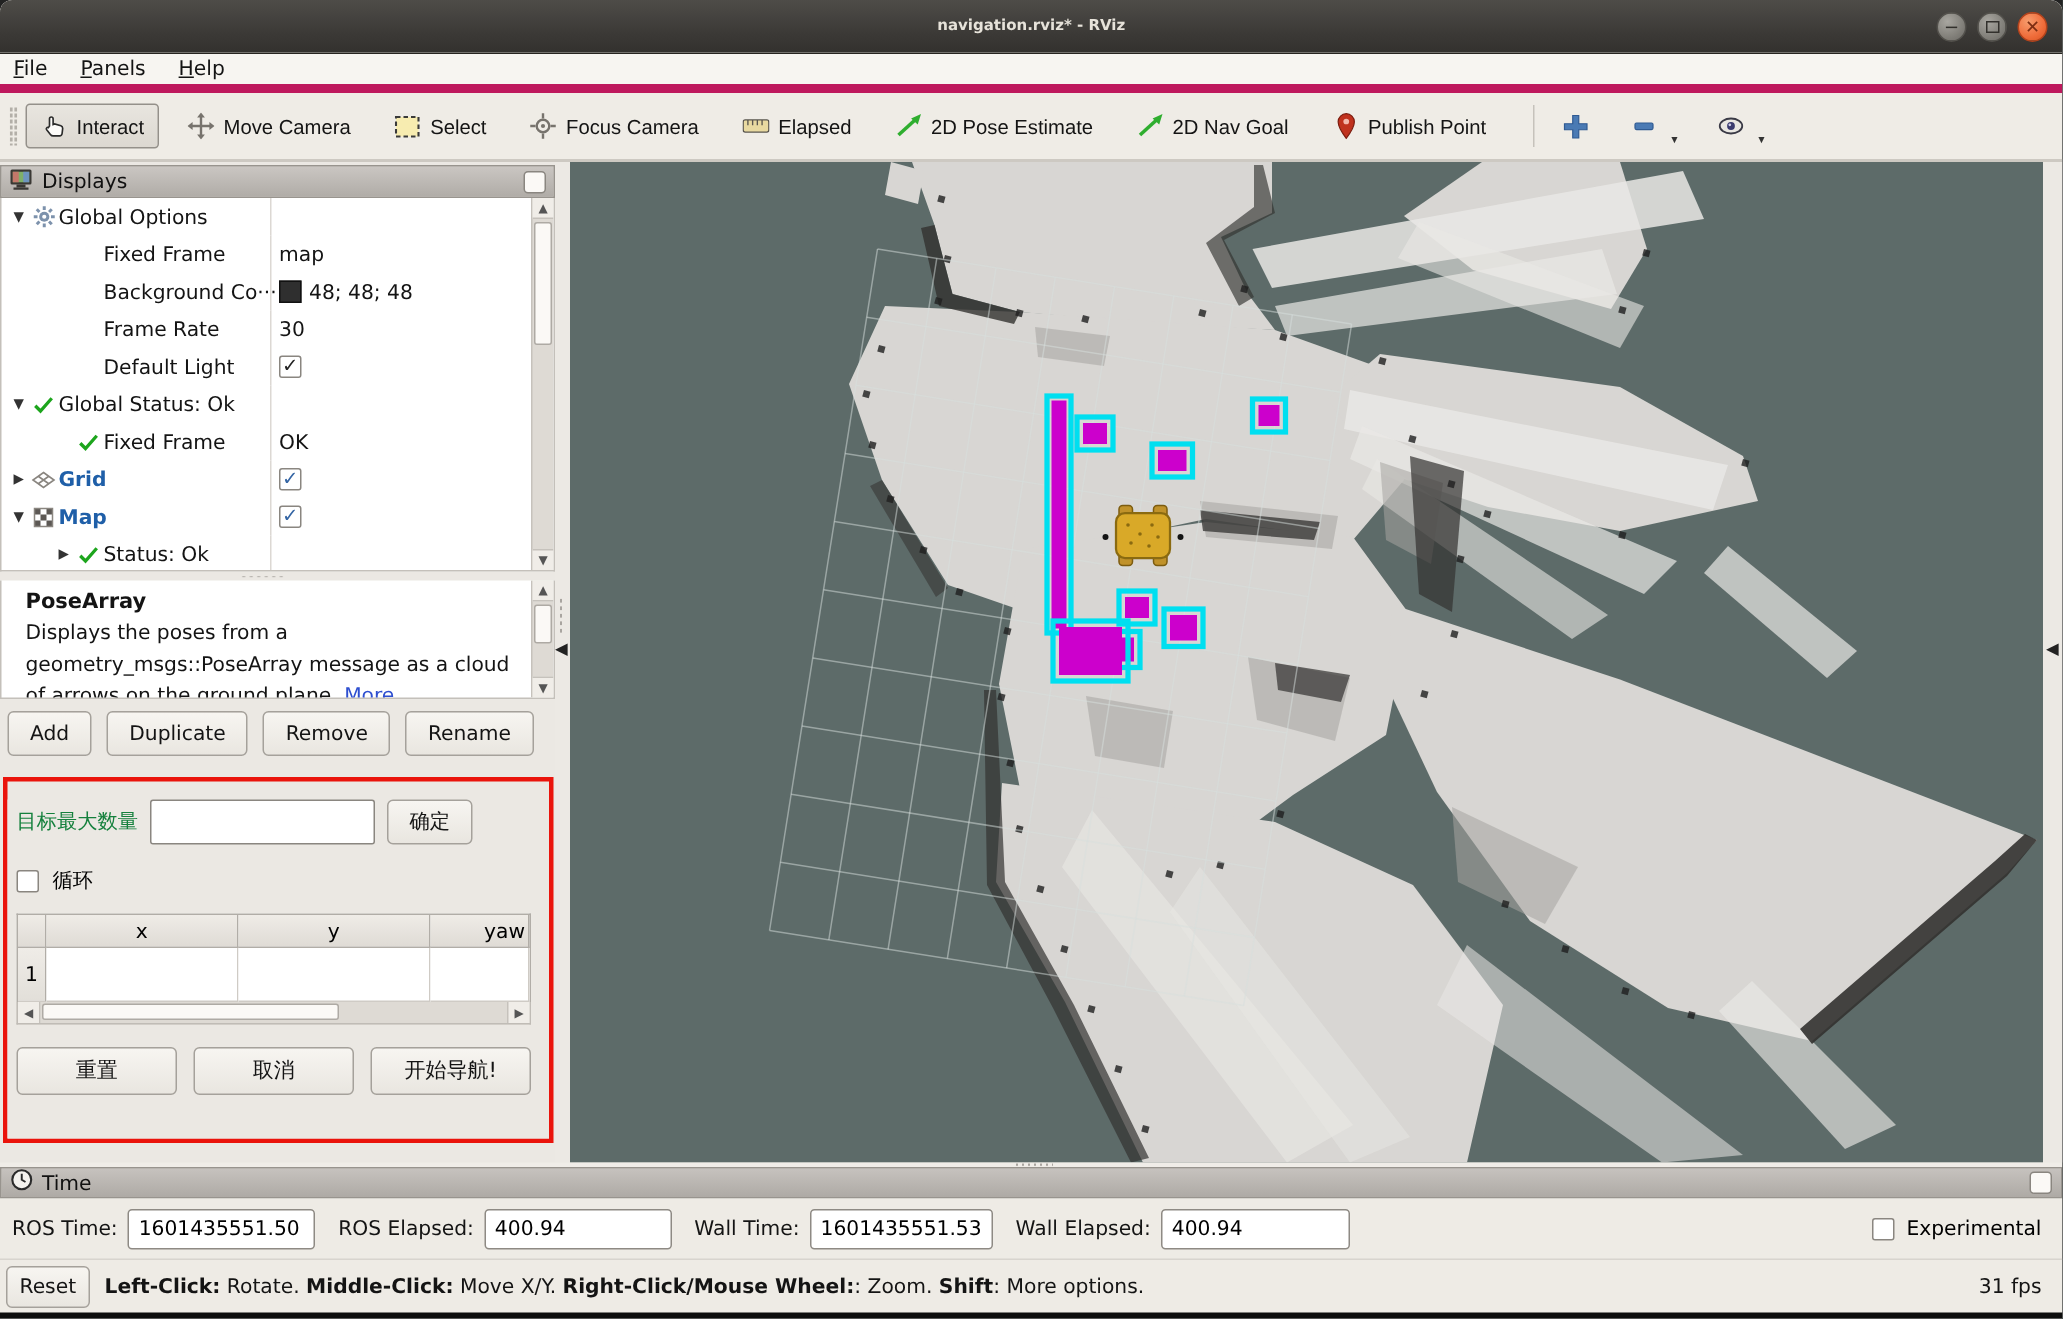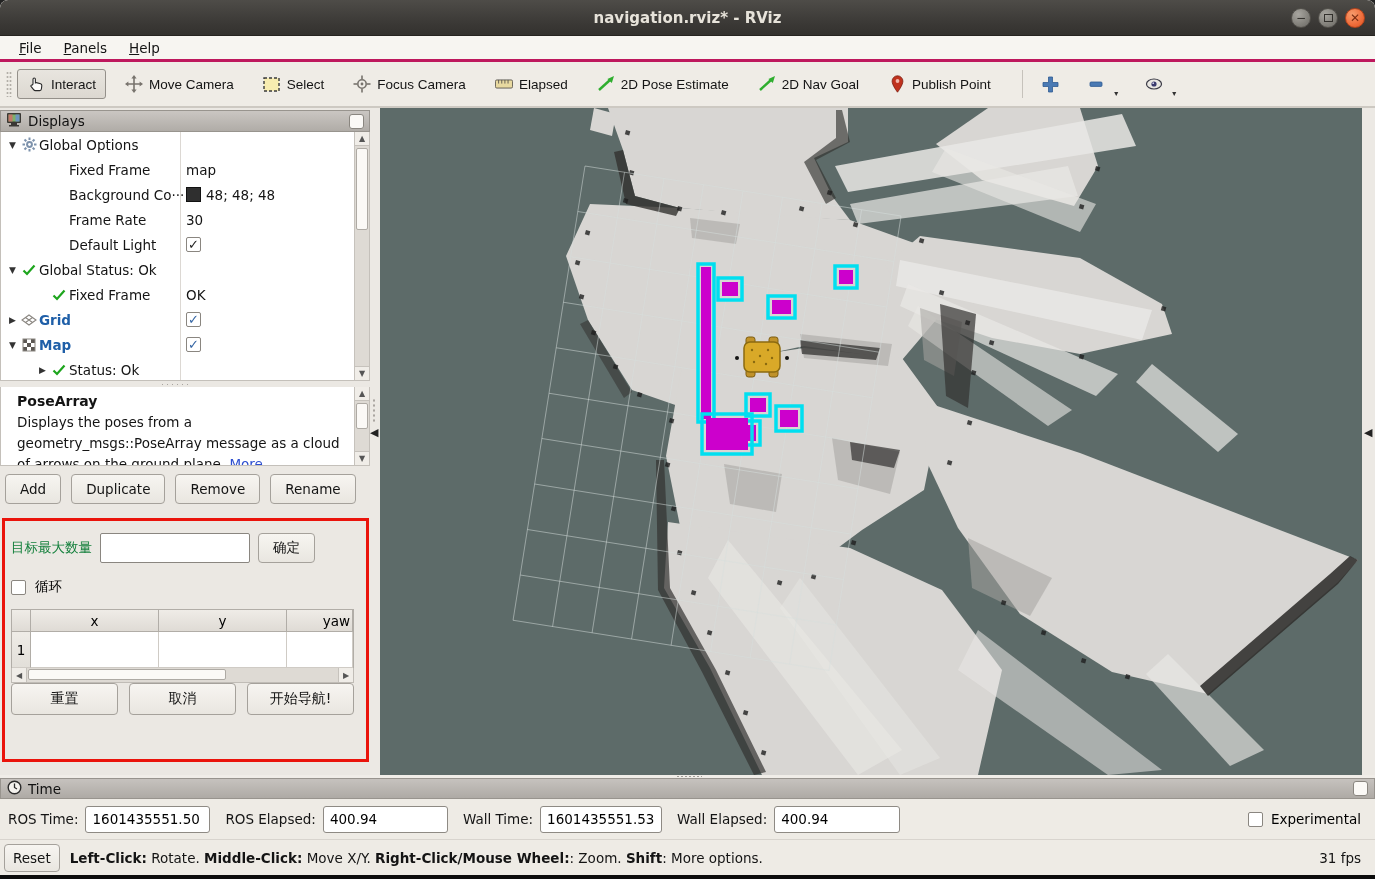--- a/index.html
+++ b/index.html
@@ -4,31 +4,31 @@
 <style>
   * { margin:0; padding:0; box-sizing:border-box; }
   html,body { background:#222; }
   body { font-family:"DejaVu Sans","Liberation Sans",sans-serif; }
   .window { position:relative; width:1375px; height:879px; background:#ebe8e3; overflow:hidden; border-radius:8px 8px 0 0; }
 
   
   .titlebar { position:absolute; left:0; top:0; width:100%; height:36px;
     background:linear-gradient(#4e4c48,#3b3936 65%,#33312e); border-bottom:1px solid #262420;
     display:flex; align-items:center; justify-content:center; border-radius:8px 8px 0 0; }
-  .title { color:#e7e3da; font-weight:bold; font-size:15px; }
+  .title { color:#e7e3da; font-weight:bold; font-size:10px; }
   .winbtns { position:absolute; right:10px; top:8px; display:flex; gap:7px; }
   .wbtn { width:20px; height:20px; border-radius:50%; display:flex; align-items:center; justify-content:center;
     font-size:12px; line-height:1; color:#32302c; cursor:default;
     background:radial-gradient(circle at 35% 30%, #a8a6a0, #7f7d77 65%, #6b6964); border:1px solid #53514c; }
   .wbtn.max::after { content:""; width:7px; height:6px; border:1.5px solid #32302c; }
   .wbtn.close { background:radial-gradient(circle at 35% 30%, #f79d6e, #ef6c3a 60%, #d85320); border:1px solid #b4431c; color:#7c2d12; font-weight:bold; }
 
   
   .menubar { position:absolute; left:0; top:36px; width:100%; height:26px; background:#f7f5f1;
-    display:flex; align-items:center; padding-left:10px; gap:4px; border-bottom:3px solid #be185d; }
+    display:flex; align-items:center; gap:4px; border-bottom:6px solid #be185d; }
   .mitem { font-size:13.5px; color:#141414; padding:2px 9px; }
   .mitem .u { text-decoration:underline; }
 
   
   .toolbar { position:absolute; left:0; top:62px; width:100%; height:46px; background:#efece6;
     border-bottom:2px solid #cdc9c2; display:flex; align-items:center; }
   .grip { width:6px; height:26px; margin:0 5px 0 6px;
     background-image:radial-gradient(#b3afa8 1px, transparent 1.1px); background-size:3px 4px; }
   .tools { display:flex; align-items:center; }
   .tool { display:flex; align-items:center; gap:6px; padding:5px 9px; margin-right:9px; border:1px solid transparent;
@@ -105,21 +105,21 @@
   .tp-hcell.right { justify-content:flex-end; padding-right:2px; }
   .tp-dcell { border-right:1px solid #cfcbc5; border-bottom:1px solid #cfcbc5; height:36px; background:#fff;
     display:flex; align-items:center; padding-left:4px; }
   .tp-dcell.rowhdr { background:linear-gradient(#efece7,#e2dfd9); border-right:1px solid #b1ada7; justify-content:center; padding:0; }
   .hscroll { width:343px; height:15px; position:relative; background:#dedad4; border:1px solid #c0bcb6; border-top:none; }
   .hscroll .ha { position:absolute; top:0; width:15px; height:100%; background:#f0ede8; color:#555; font-size:8px;
     display:flex; align-items:center; justify-content:center; }
   .hscroll .ha.l { left:0; border-right:1px solid #c6c2bc; }
   .hscroll .ha.r { right:0; border-left:1px solid #c6c2bc; }
   .hscroll .hthumb { position:absolute; left:16px; top:1px; width:198px; height:11px; background:#fbf9f6; border:1px solid #aeaaa4; border-radius:2px; }
-  .tp-btnrow { display:flex; gap:11px; }
+  .tp-btnrow { display:flex; gap:11px; margin-top:15px; }
   .tp-btnrow .pushbtn { width:107px; padding:0; height:32px; font-size:14px; }
 
   
   .belt { position:absolute; left:0; top:775px; width:100%; }
   .beltgap { height:3px; background:#f0ede8; position:relative; }
   .beltgap::after { content:""; position:absolute; left:676px; top:0; width:26px; height:3px;
     background-image:radial-gradient(#a09c96 .8px, transparent 1px); background-size:4px 3px; }
   .time-header { height:21px; background:linear-gradient(#c6c2be,#aeaaa5); border:1px solid #98948e;
     display:flex; align-items:center; gap:6px; padding:0 6px; font-size:13.5px; color:#111; }
   .time-fields { height:40px; background:#eeebe5; display:flex; align-items:center; padding-left:8px; position:relative; }

